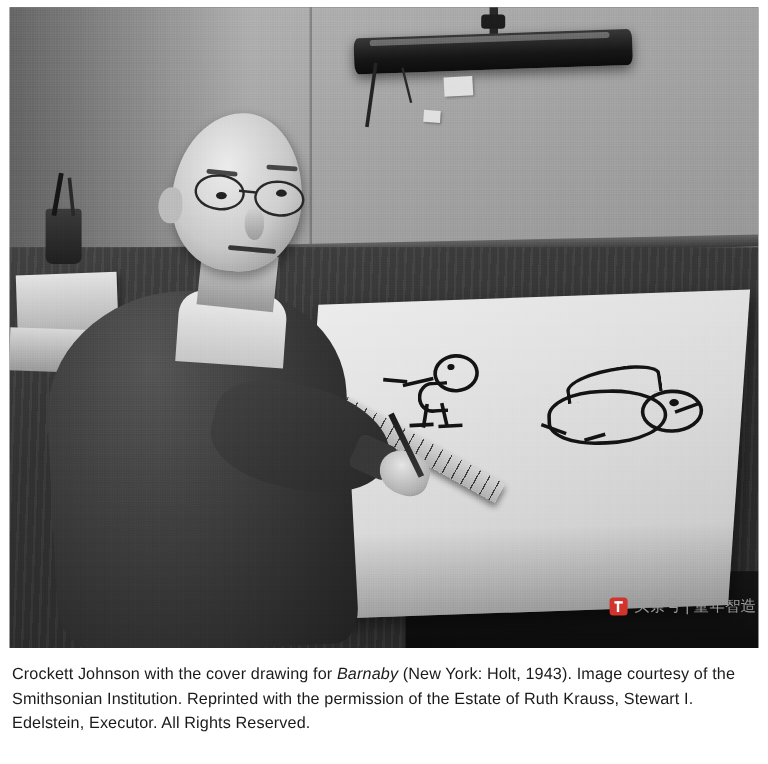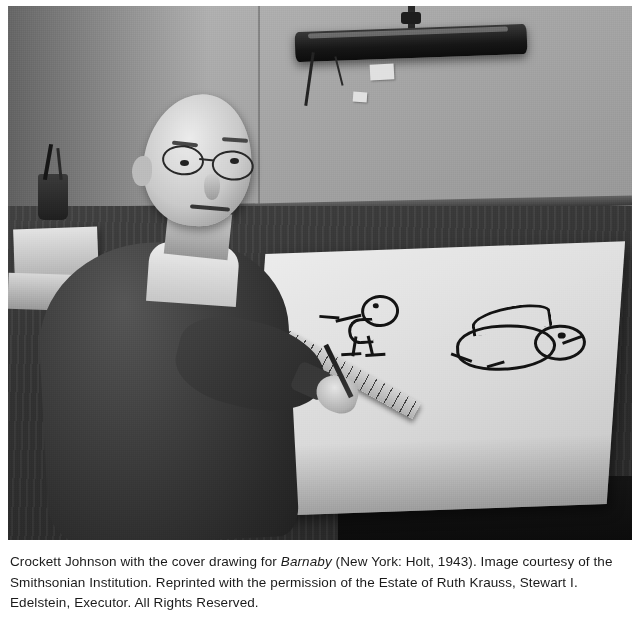--- a/index.html
+++ b/index.html
@@ -427,14 +427,18 @@
       <div class="grain"></div>
     </div>
   </div>
 
   <div class="caption">
     <span>Crockett Johnson with the cover drawing for </span><em>Barnaby</em><span> (New York: Holt, 1943). Image courtesy of</span>
     <span>the Smithsonian Institution. Reprinted with the permission of the Estate of Ruth Krauss, Stewart I.</span>
     <span>Edelstein, Executor. All Rights Reserved.</span>
   </div>
 
+  <div class="watermark">
+    <span class="wm-logo"></span>
+    <span>头条号 | 童年智造</span>
+  </div>
 
 </div>
 
 </body></html>

